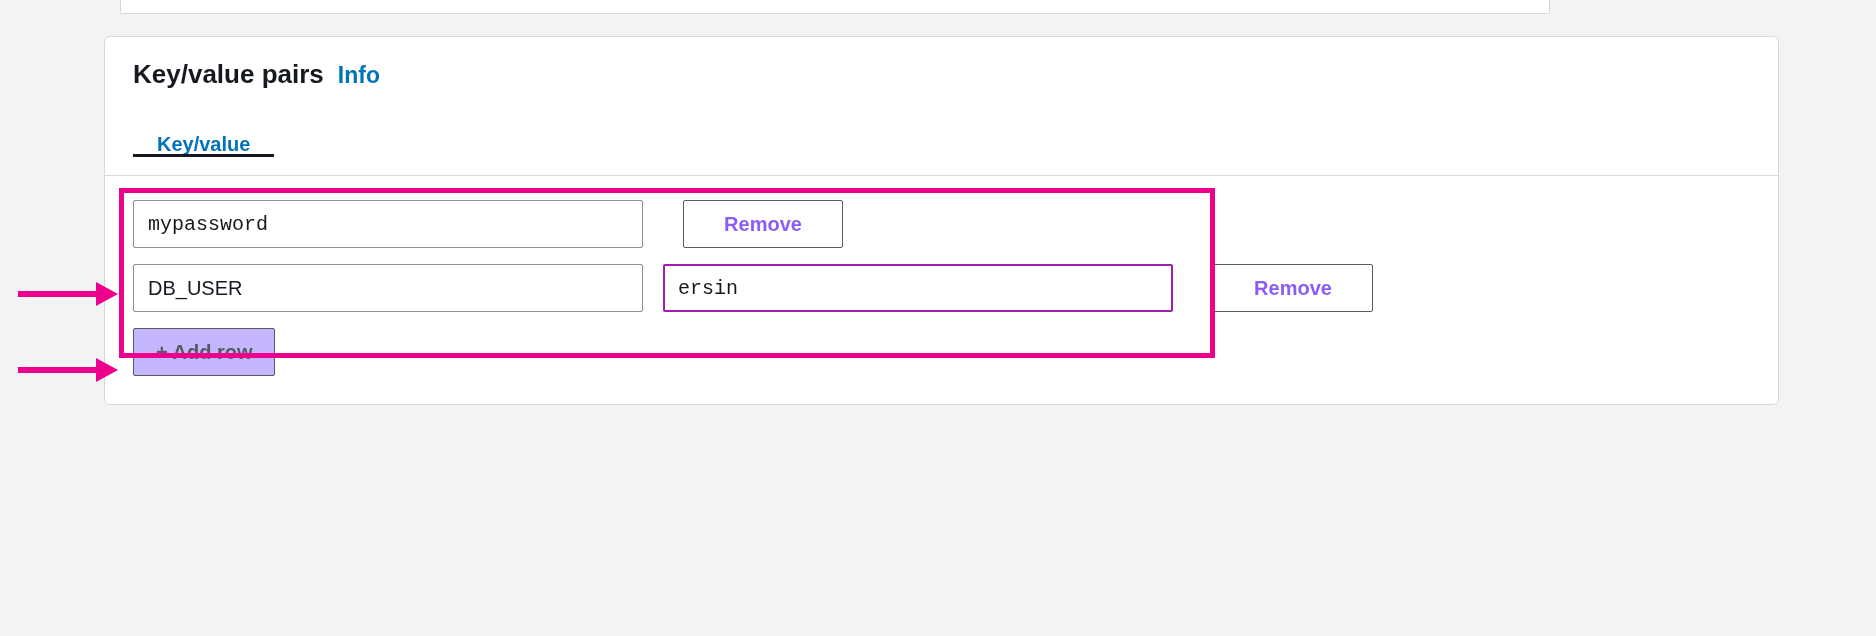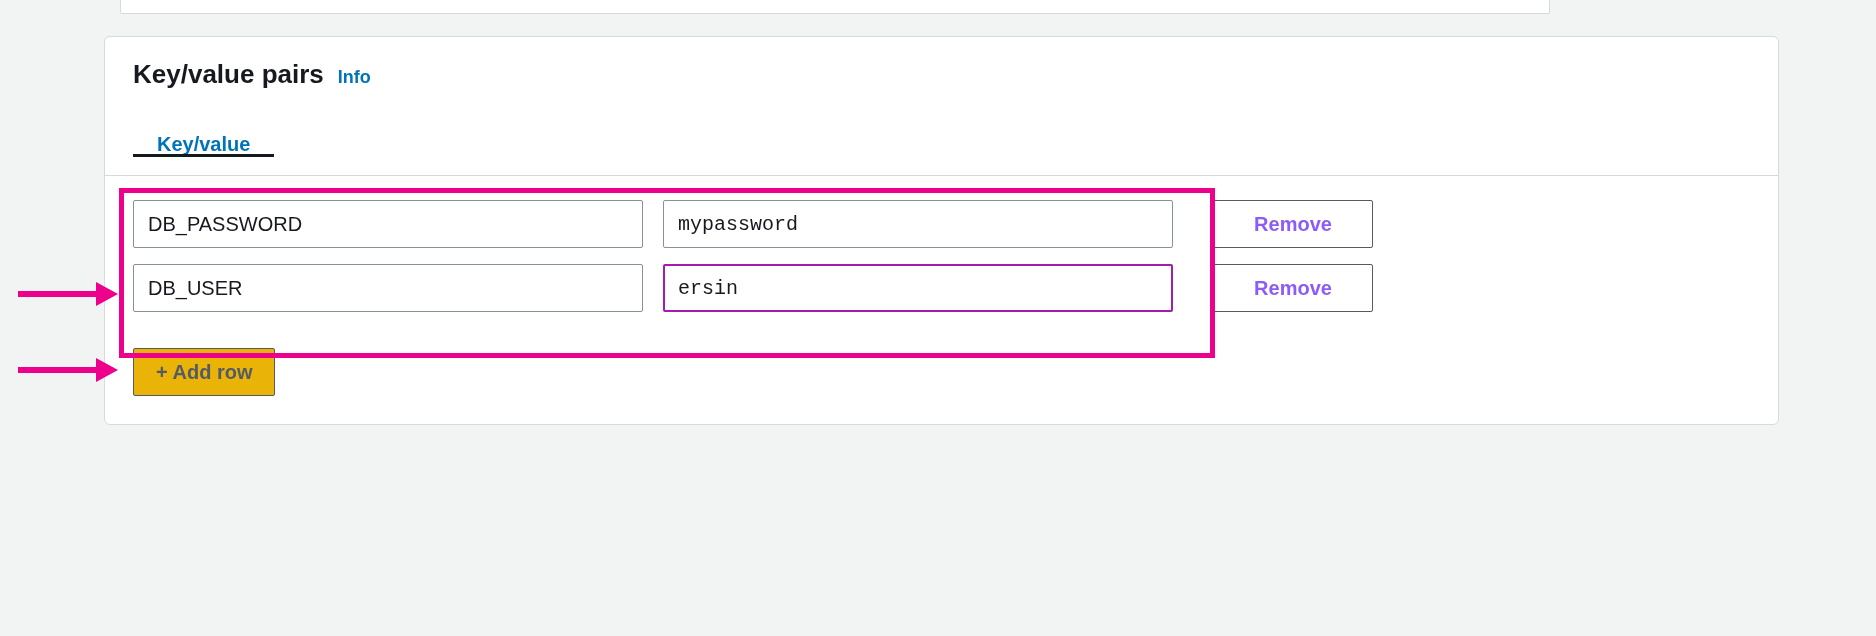--- a/index.html
+++ b/index.html
@@ -40,21 +40,21 @@
       display: flex;
       align-items: baseline;
       gap: 14px;
     }
     .panel-title {
       font-size: 26px;
       font-weight: 700;
       color: #16191f;
     }
     .info-link {
-      font-size: 18px;
+      font-size: 23px;
       font-weight: 700;
       color: #0073bb;
       cursor: pointer;
     }
     .tabs {
       display: flex;
       align-items: center;
       border-bottom: 1px solid #d5dbdb;
       padding-left: 28px;
       height: 62px;
@@ -136,27 +136,26 @@
       font-size: 20px;
       font-weight: 700;
       color: #8b5cf6;
       cursor: pointer;
       margin-left: 20px;
     }
     .add-row-btn {
       height: 48px;
       border: 1px solid #545b64;
       border-radius: 2px;
-      background: #eab308;
+      background: #c4b5fd;
       font-size: 20px;
       font-weight: 700;
       color: #545b64;
       cursor: pointer;
       padding: 0 22px;
-      margin-top: 20px;
     }
     .arrow {
       position: absolute;
       z-index: 6;
     }
     .arrow svg {
       display: block;
     }
   </style>
 </head>
@@ -185,21 +184,20 @@
 
   <div class="tabs">
     <div class="tab active">Key/value</div>
     <div class="tab-sep"></div>
   </div>
 
   <div class="panel-body">
     <div class="highlight-box"></div>
 
     <div class="row">
-      <input type="text" class="text-input key-input" value="DB_PASSWORD" style="">
       <input type="text" class="text-input value-input" value="mypassword" style="">
       <button class="remove-btn">Remove</button>
     </div>
 
     <div class="row">
       <input type="text" class="text-input key-input" value="DB_USER" style="">
       <input type="text" class="text-input value-input focused" value="ersin" style="">
       <button class="remove-btn">Remove</button>
     </div>
 

